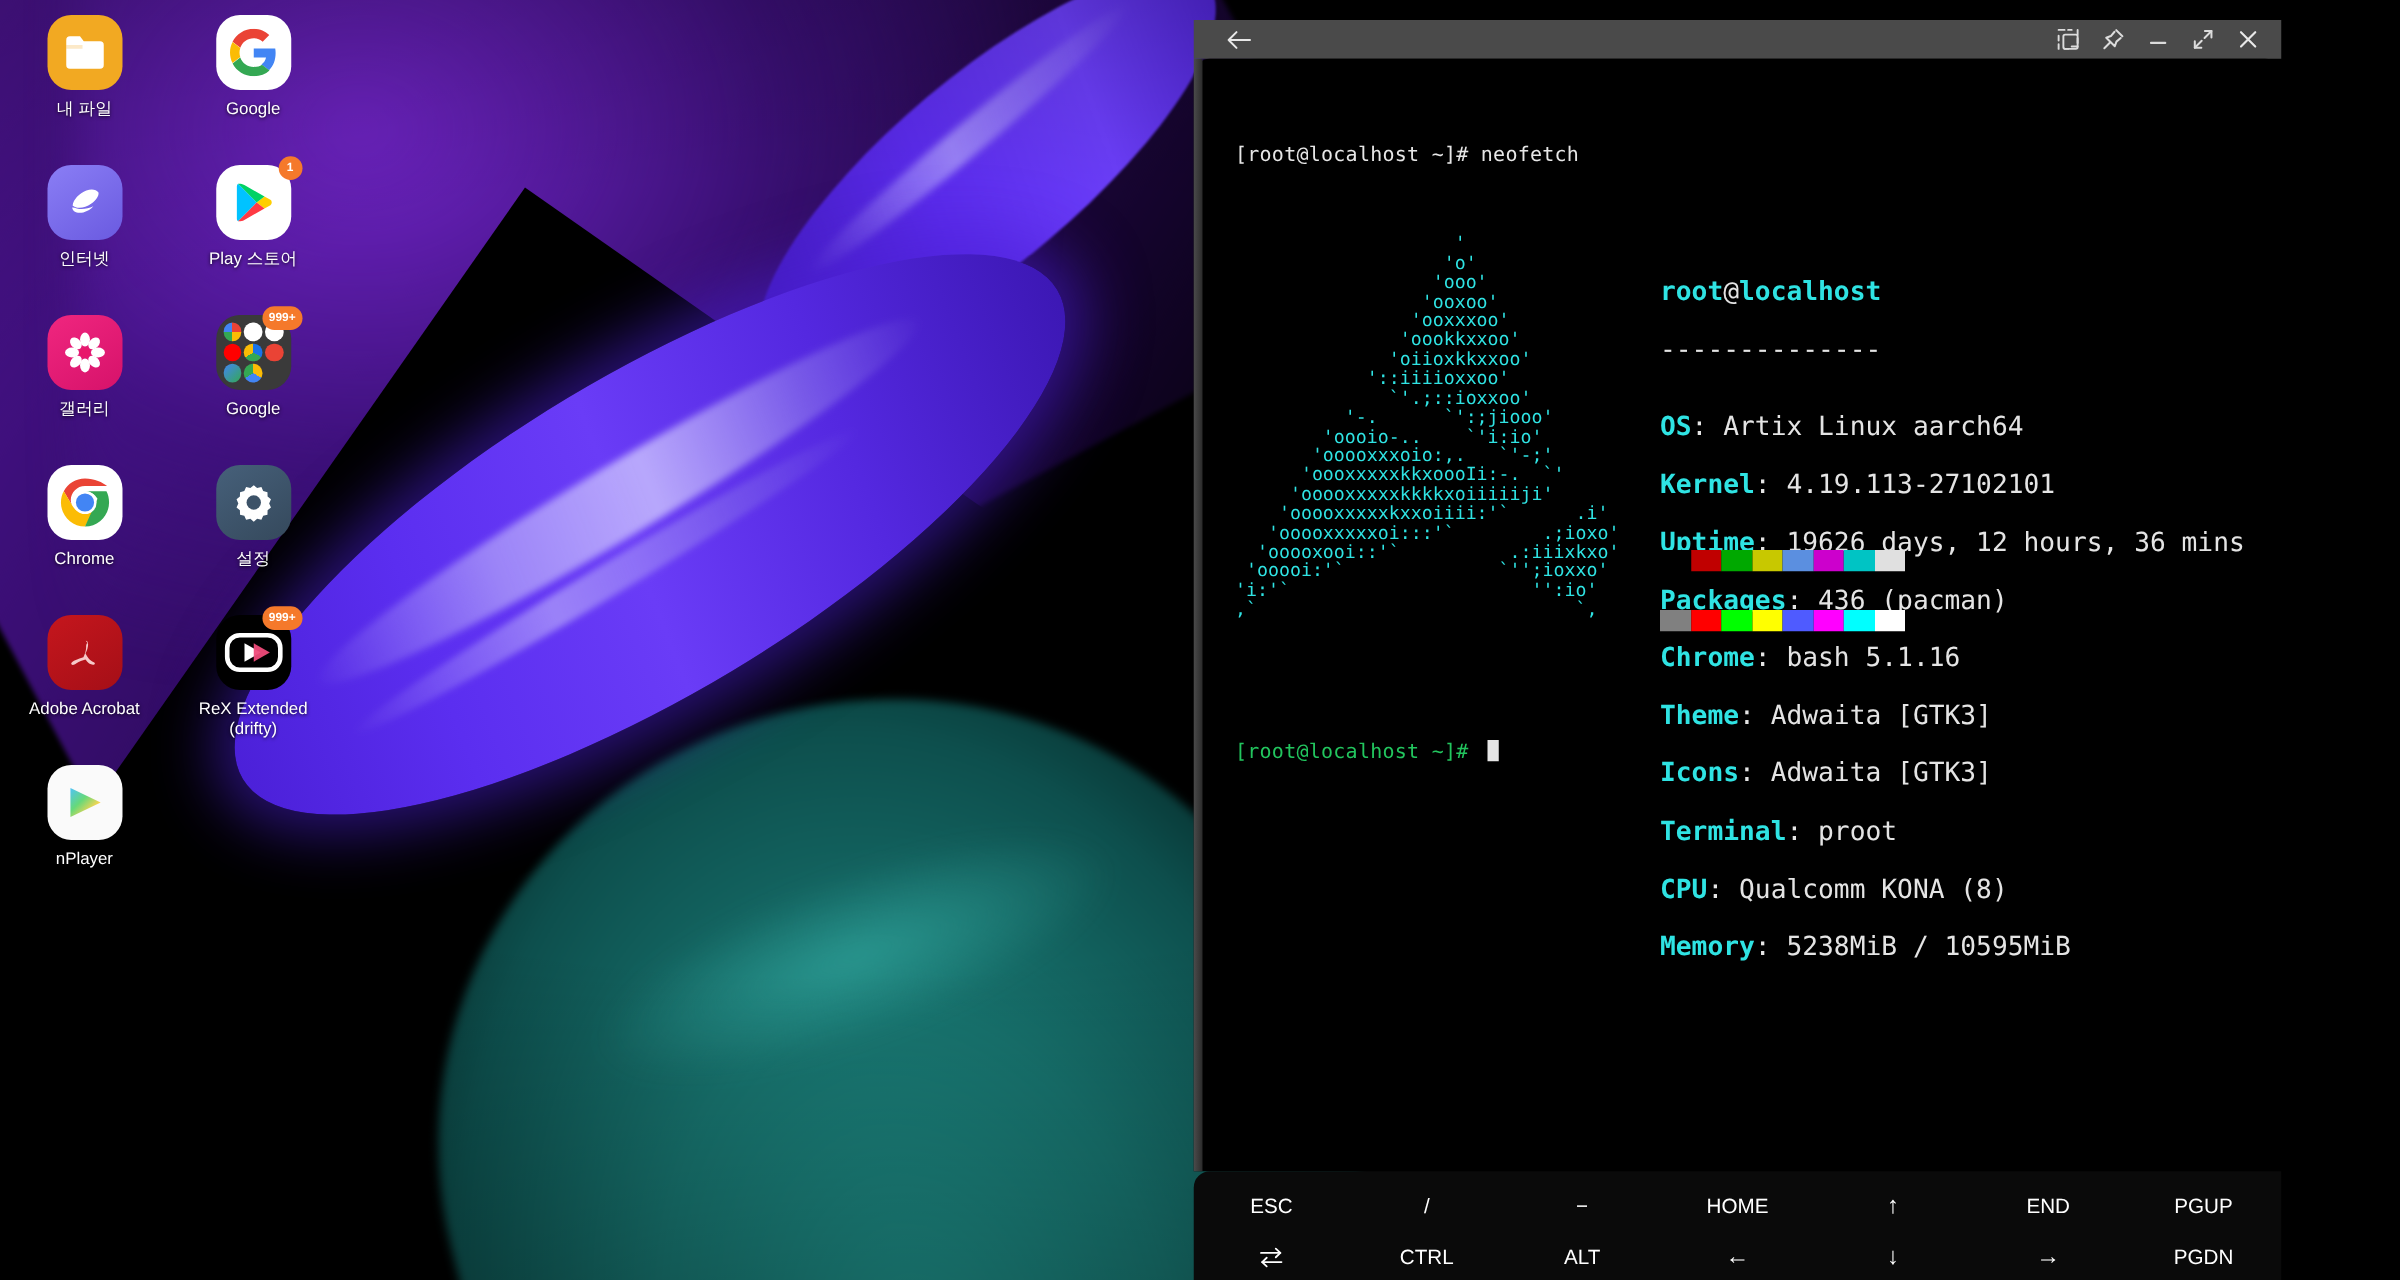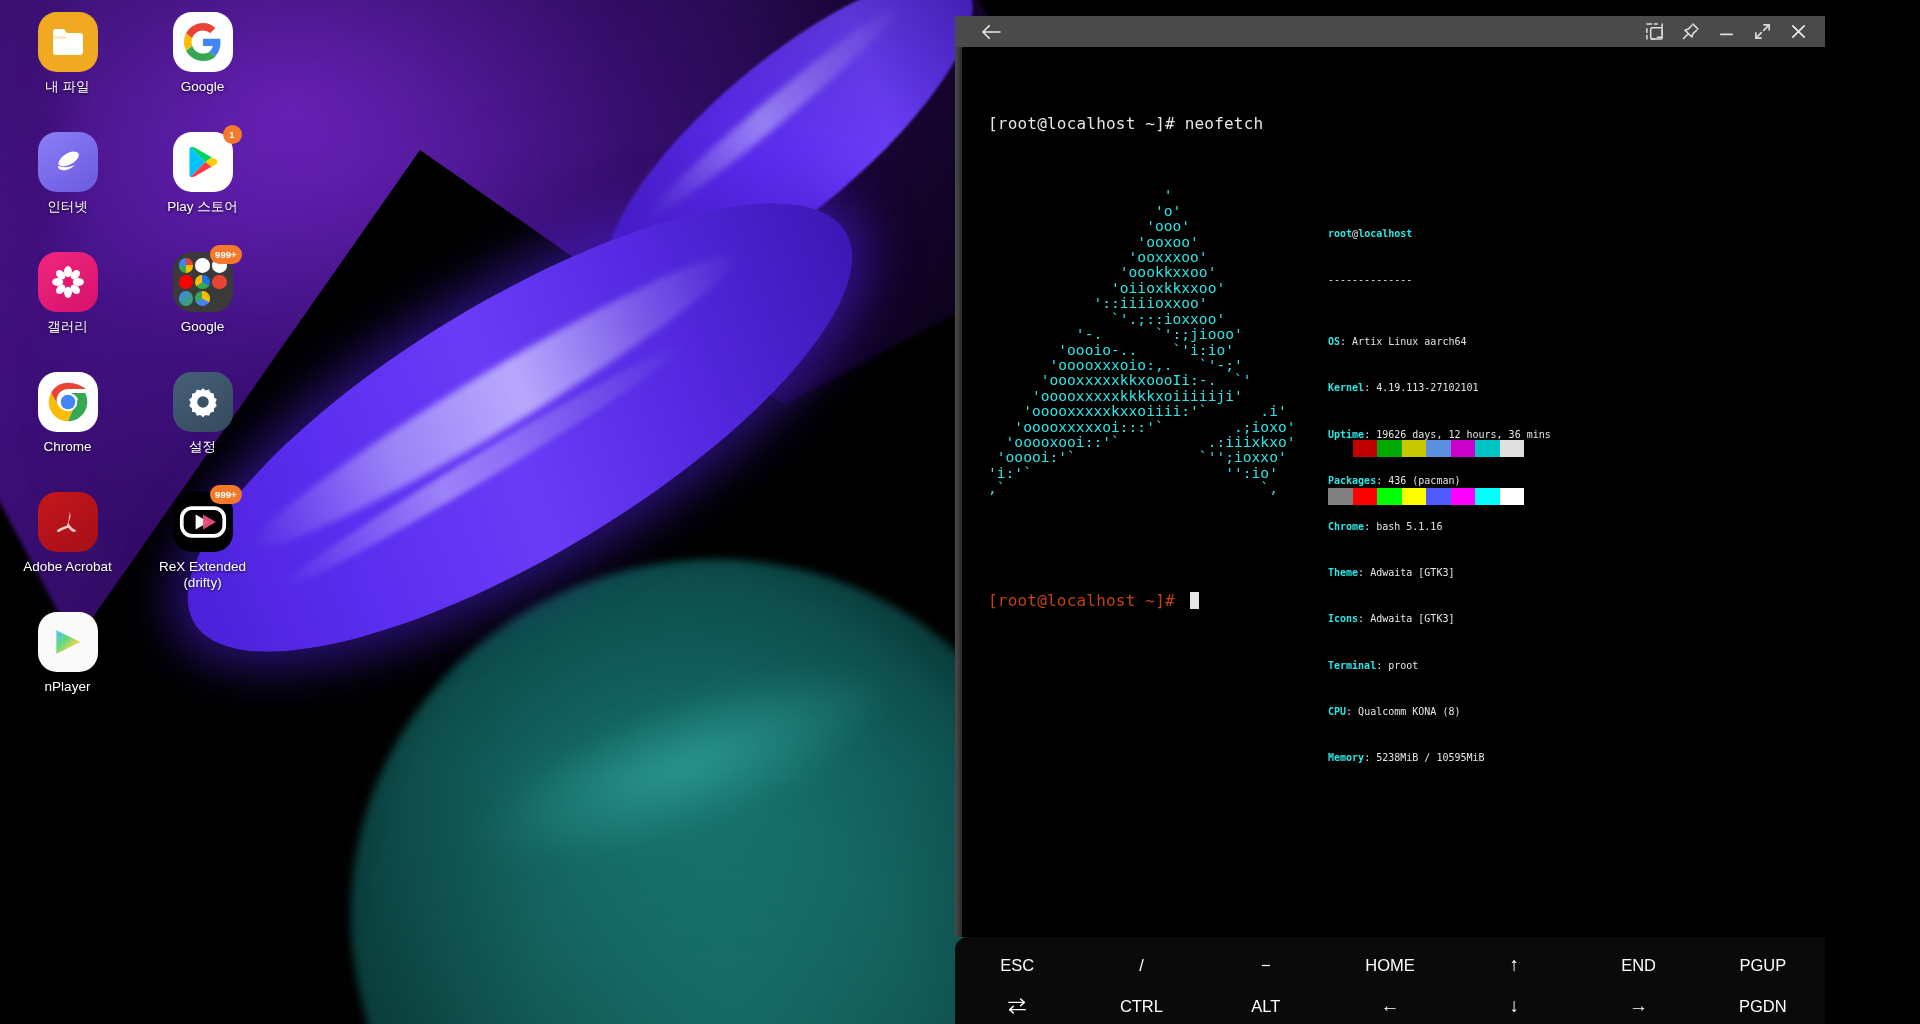--- a/index.html
+++ b/index.html
@@ -195,31 +195,31 @@
     color: #2fe3e3;
     font-family: "DejaVu Sans Mono", "Liberation Mono", monospace;
     font-size: 14.6px;
     line-height: 15.4px;
     white-space: pre;
     letter-spacing: 0;
   }
   #info-block {
     position: absolute; left: 340px; top: 8px;
     font-family: "DejaVu Sans Mono", "Liberation Mono", monospace;
-    font-size: 10px;
+    font-size: 21px;
     line-height: 15.4px;
     white-space: pre;
   }
   .info-key { color: #2fe3e3; font-weight: bold; }
   .info-val { color: #e4e4e4; }
   .info-rule { color: #e4e4e4; }
   #palette { position: absolute; left: 340px; top: 222px; }
   .pal-row { display: flex; height: 17px; }
   .pal-cell { width: 24.5px; height: 17px; }
-  #prompt2 { margin-top: 26px; font-size: 16px; line-height: 22px; color: #c2410c; letter-spacing: .2px; display: flex; align-items: center; }
+  #prompt2 { margin-top: 26px; font-size: 16px; line-height: 22px; color: #22c55e; letter-spacing: .2px; display: flex; align-items: center; }
   #cursor {
     display: inline-block;
     width: 9px; height: 17px;
     background: #e6e6e6;
     margin-left: 5px;
   }
 
   
   #keybar {
     position: absolute; left: 0; top: 921px;

